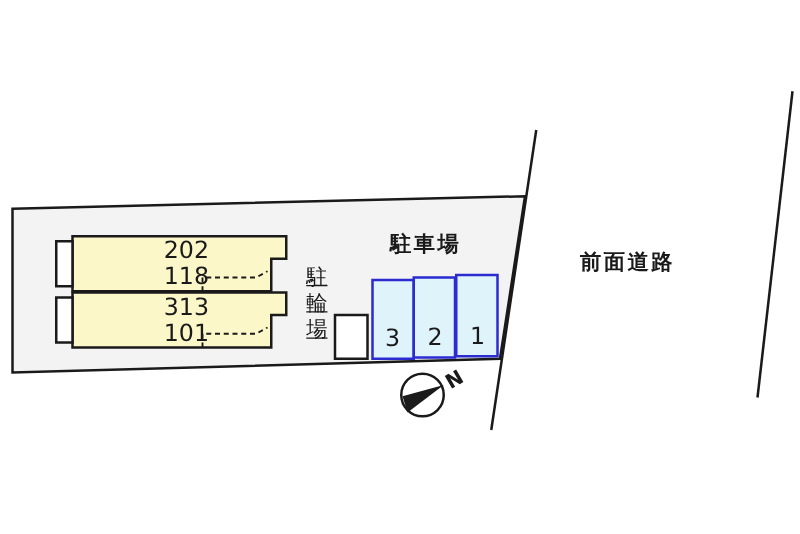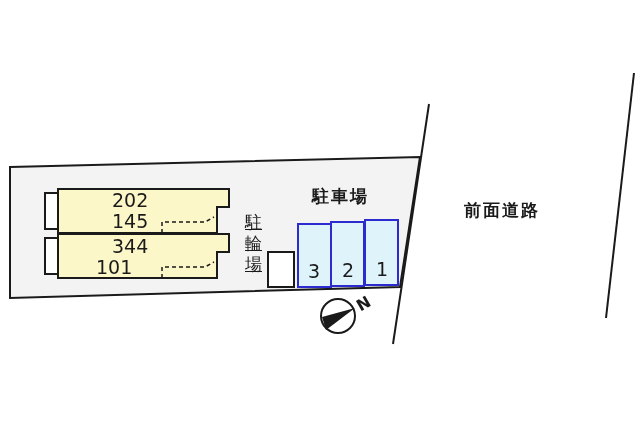--- a/index.html
+++ b/index.html
@@ -1,19 +1,19 @@
 <!DOCTYPE html>
 <html><head>
 <meta charset="utf-8">
 <style>
   html,body{margin:0;padding:0;background:#ffffff;}
   body{width:640px;height:427px;overflow:hidden;position:relative;font-family:"DejaVu Sans","Liberation Sans",sans-serif;}
   svg{position:absolute;left:0;top:0;}
   .lbl{position:absolute;color:#1a1a1a;white-space:nowrap;line-height:1;}
-  .unit{font-size:19px;letter-spacing:0px;}
+  .unit{font-size:19px;letter-spacing:0px;margin-left:19px;}
   .jp{font-size:17px;}
   .num{font-size:19px;}
 </style>
 </head>
 <body>
 
 <svg width="640" height="427" viewBox="0 0 640 427">
 
   <polygon points="10,167 420,157 400,287 10,298" fill="#f3f3f3" stroke="#1a1a1a" stroke-width="2"></polygon>
 
@@ -34,23 +34,23 @@
   <rect x="331" y="222" width="33" height="64" fill="#dff3fb" stroke="#2b2bd0" stroke-width="2"></rect>
   <rect x="365" y="220" width="33" height="65" fill="#dff3fb" stroke="#2b2bd0" stroke-width="2"></rect>
 
   <g>
     <circle cx="338" cy="316" r="17" fill="#ffffff" stroke="#1a1a1a" stroke-width="2"></circle>
     <polygon points="322,317 355,308 326,330" fill="#1a1a1a"></polygon>
   </g>
 </svg>
 
 <div class="lbl unit" style="left:112px;top:191px;">202</div>
-<div class="lbl unit" style="left:112px;top:212px;">145</div>
-<div class="lbl unit" style="left:112px;top:237px;">344</div>
-<div class="lbl unit" style="left:96px;top:258px;">101</div>
+<div class="lbl unit" style="left:112px;top:212px;">118</div>
+<div class="lbl unit" style="left:112px;top:237px;">313</div>
+<div class="lbl unit" style="left:112px;top:258px;">101</div>
 
 <div class="lbl jp" style="left:245px;top:212px;width:18px;white-space:normal;line-height:21px;word-break:break-all;text-decoration:underline;">駐輪場</div>
 
 <div class="lbl jp" style="left:312px;top:188px;letter-spacing:2px;font-weight:bold;">駐車場</div>
 
 <div class="lbl num" style="left:308px;top:262px;">3</div>
 <div class="lbl num" style="left:342px;top:261px;">2</div>
 <div class="lbl num" style="left:376px;top:260px;">1</div>
 
 <div class="lbl jp" style="left:464px;top:202px;letter-spacing:2px;font-weight:bold;">前面道路</div>

